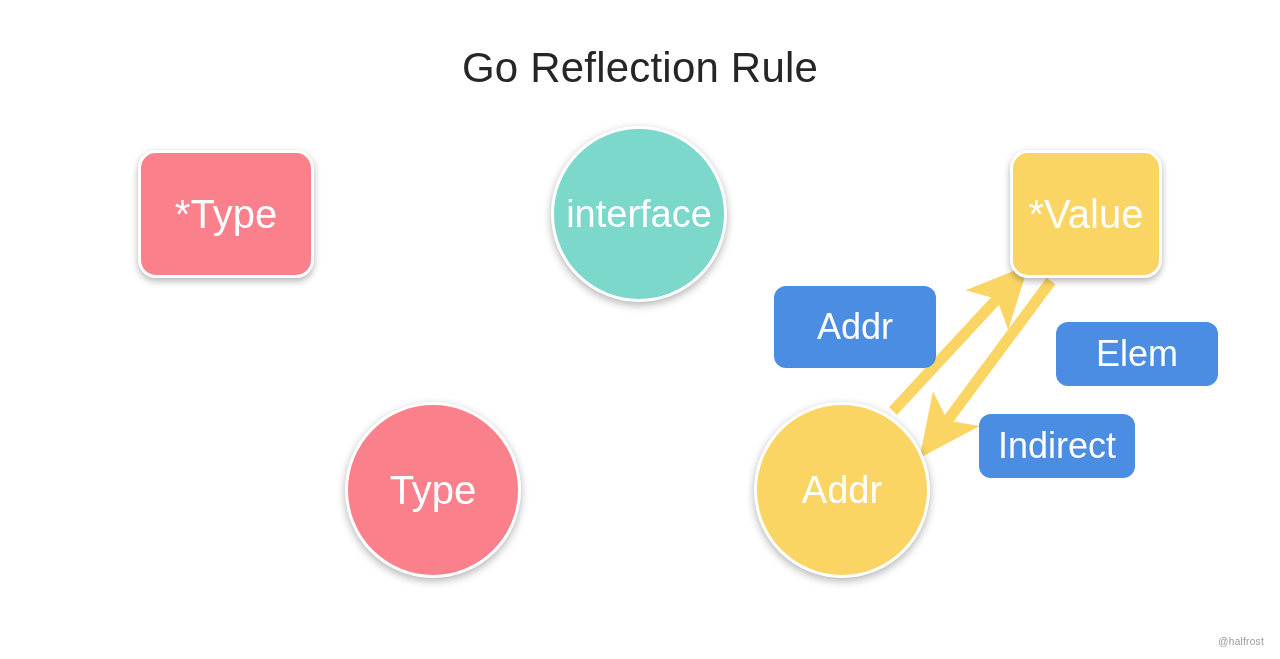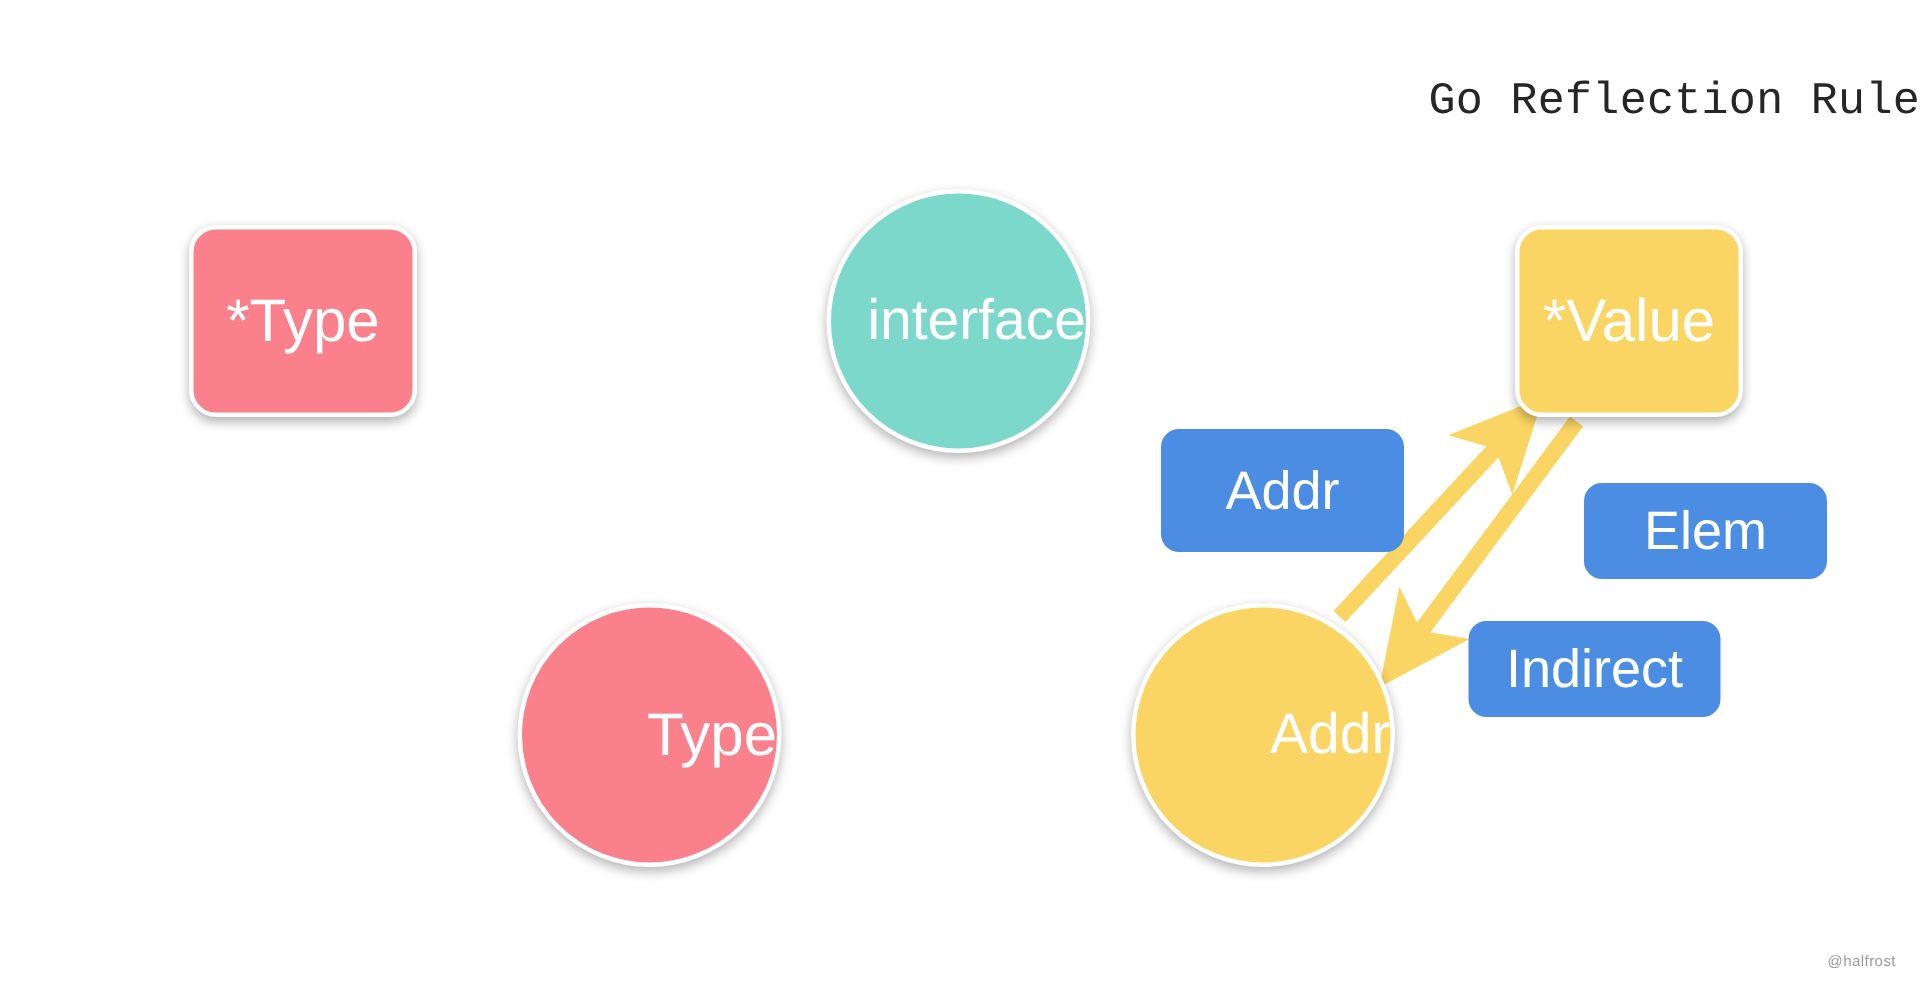--- a/index.html
+++ b/index.html
@@ -18,27 +18,26 @@
     background: #ffffff;
     overflow: hidden;
   }
 
   
   #title {
     position: absolute;
     left: 0;
     top: 40px;
     width: 1280px;
-    text-align: right;
-    font-size: 30px;
+    text-align: center;
+    font-size: 42px;
     color: #262626;
     letter-spacing: 0.2px;
     line-height: 56px;
     white-space: nowrap;
-    font-family: Liberation Mono, monospace;
   }
 
   
   .node {
     position: absolute;
     display: flex;
     align-items: center;
     justify-content: center;
     box-sizing: border-box;
     border: 3px solid #ffffff;
@@ -51,42 +50,41 @@
     white-space: nowrap;
   }
 
   .rect-node {
     border-radius: 18px;
     box-shadow: 0 3px 7px rgba(0,0,0,0.30);
   }
   .circle-node {
     border-radius: 50%;
     box-shadow: 0 3px 8px rgba(0,0,0,0.30);
-    justify-content: flex-end;
   }
 
   
   .pill {
     position: absolute;
     display: flex;
     align-items: center;
     justify-content: center;
     box-sizing: border-box;
     border-radius: 12px;
     color: #ffffff;
     line-height: 1;
   }
   .pill .pill-label {
     display: block;
     white-space: nowrap;
   }
 
   
   #node-ptr-type {
-    left: 126px;  top: 150px;  width: 152px; height: 128px;
+    left: 138px;  top: 150px;  width: 176px; height: 128px;
     background: #FA818B;
     font-size: 40px;
   }
   #node-interface {
     left: 551px;  top: 126px;  width: 176px; height: 176px;
     background: #7BD8CB;
     font-size: 38px;
   }
   #node-ptr-value {
     left: 1010px; top: 150px;  width: 152px; height: 128px;
@@ -108,21 +106,21 @@
     left: 774px;  top: 286px;  width: 162px; height: 82px;
     background: #4A8DE3;
     font-size: 36px;
   }
   #pill-elem {
     left: 1056px; top: 322px;  width: 162px; height: 64px;
     background: #4A8DE3;
     font-size: 36px;
   }
   #pill-indirect {
-    left: 979px;  top: 414px;  width: 168px; height: 64px;
+    left: 979px;  top: 414px;  width: 156px; height: 64px;
     background: #4A8DE3;
     font-size: 36px;
   }
 
   
   #arrows {
     position: absolute;
     left: 0; top: 0;
     width: 1280px; height: 659px;
     pointer-events: none;

